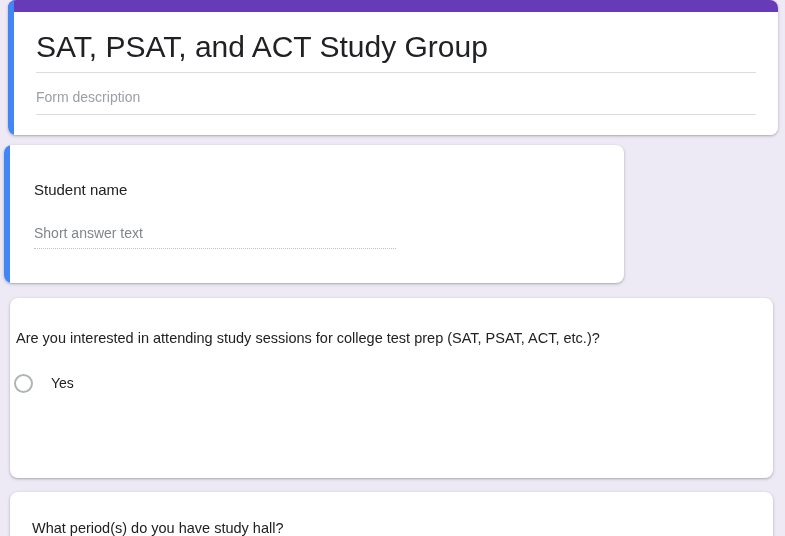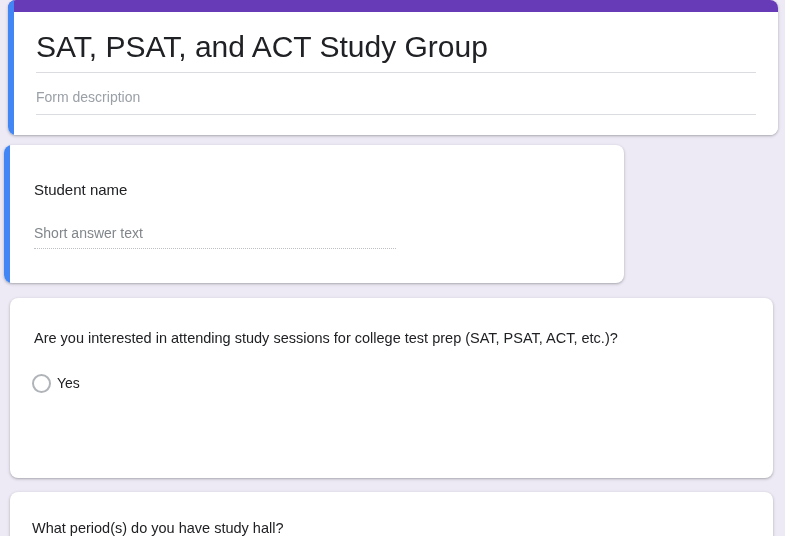--- a/index.html
+++ b/index.html
@@ -129,21 +129,21 @@
   }
 
   
   .qcard-radio {
     left: 10px;
     top: 298px;
     width: 763px;
     height: 180px;
   }
   .qcard-radio-body {
-    padding: 30px 24px 0 22px;
+    padding: 30px 24px 0 4px;
     box-sizing: border-box;
   }
   .q-title-radio {
     font-size: 14.5px;
     line-height: 21px;
     color: #202124;
     margin-left: 2px;
   }
   .option-row {
     display: flex;
@@ -155,21 +155,21 @@
   }
   .radio-circle {
     width: 19px;
     height: 19px;
     border: 2px solid #b0b4b9;
     border-radius: 50%;
     box-sizing: border-box;
     flex: 0 0 auto;
   }
   .option-label {
-    margin-left: 6px;
+    margin-left: 18px;
     font-size: 14px;
     line-height: 20px;
     color: #202124;
   }
 
   
   .qcard-partial {
     left: 10px;
     top: 492px;
     width: 763px;

